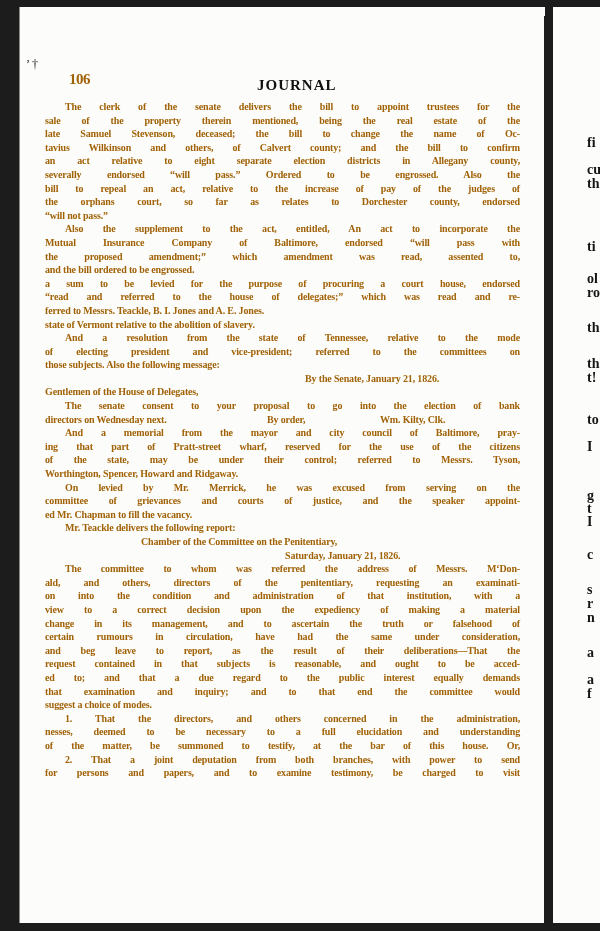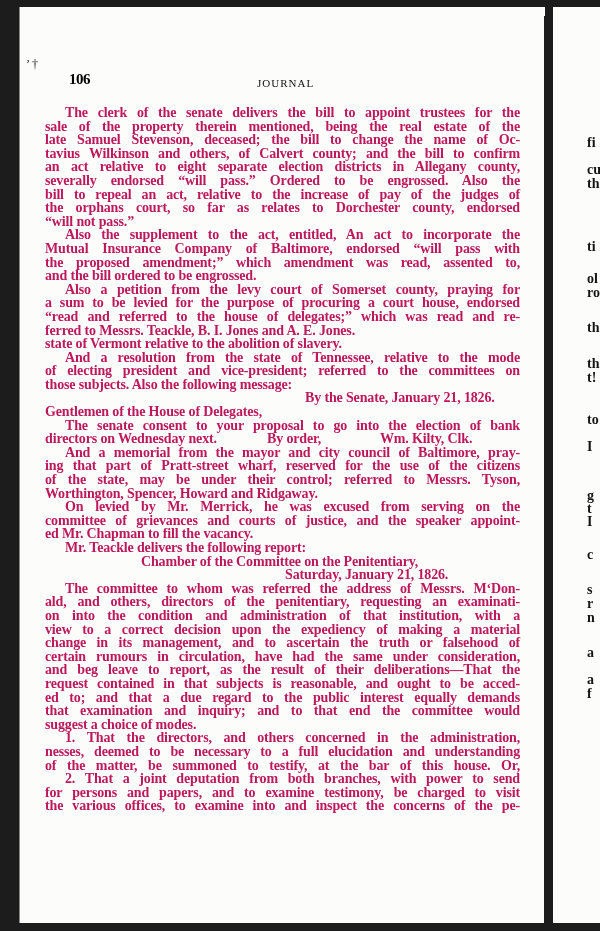--- a/index.html
+++ b/index.html
@@ -63,46 +63,46 @@
       left: 0; top: 56px;
       width: 525px;
       height: 30px;
     }
     .page-number {
       position: absolute;
       left: 49px;
       top: 8px;
       font-size: 15px;
       font-weight: bold;
-      color: #000000;
+      color: #a16207;
       letter-spacing: -0.5px;
     }
     .running-head {
       position: absolute;
       left: 237px;
       top: 14px;
-      font-size: 11px;
-      font-weight: normal;
+      font-size: 15px;
+      font-weight: bold;
       color: #111;
       letter-spacing: 1px;
     }
     .margin-marks {
       position: absolute;
       left: 6px;
       top: 50px;
       font-size: 12px;
       color: #222;
     }
     .body-text {
       position: absolute;
       left: 25px;
-      top: 99px;
+      top: 93px;
       width: 475px;
-      color: #be185d;
-      font-size: 14px;
+      color: #a16207;
+      font-size: 10px;
       font-weight: bold;
       line-height: 13.6px;
       letter-spacing: -0.15px;
     }
     .line {
       display: block;
       white-space: nowrap;
       text-align: justify;
       text-align-last: justify;
       height: 13.6px;
@@ -150,21 +150,20 @@
     </div>
 
     <div>
       <span class="line indent">Also the supplement to the act, entitled, An act to incorporate the</span>
       <span class="line">Mutual Insurance Company of Baltimore, endorsed “will pass with</span>
       <span class="line">the proposed amendment;” which amendment was read, assented to,</span>
       <span class="line last">and the bill ordered to be engrossed.</span>
     </div>
 
     <div>
-      <span class="line indent">Also a petition from the levy court of Somerset county, praying for</span>
       <span class="line">a sum to be levied for the purpose of procuring a court house, endorsed</span>
       <span class="line">“read and referred to the house of delegates;” which was read and re-</span>
       <span class="line last">ferred to Messrs. Teackle, B. I. Jones and A. E. Jones.</span>
     </div>
 
     <div>
       <span class="line last">state of Vermont relative to the abolition of slavery.</span>
     </div>
 
     <div>
@@ -217,21 +216,20 @@
         <span class="line last">suggest a choice of modes.</span>
       </div>
       <div>
         <span class="line indent">1. That the directors, and others concerned in the administration,</span>
         <span class="line">nesses, deemed to be necessary to a full elucidation and understanding</span>
         <span class="line">of the matter, be summoned to testify, at the bar of this house. Or,</span>
       </div>
       <div>
         <span class="line indent">2. That a joint deputation from both branches, with power to send</span>
         <span class="line">for persons and papers, and to examine testimony, be charged to visit</span>
-        <span class="line">the various offices, to examine into and inspect the concerns of the pe-</span>
       </div>
     </div>
   </div>
 </div>
 
 <div class="gutter"></div>
 
 <div class="next-page">
   <span class="frag" style="top:128px">fi</span>
   <span class="frag" style="top:155px">cu</span>

